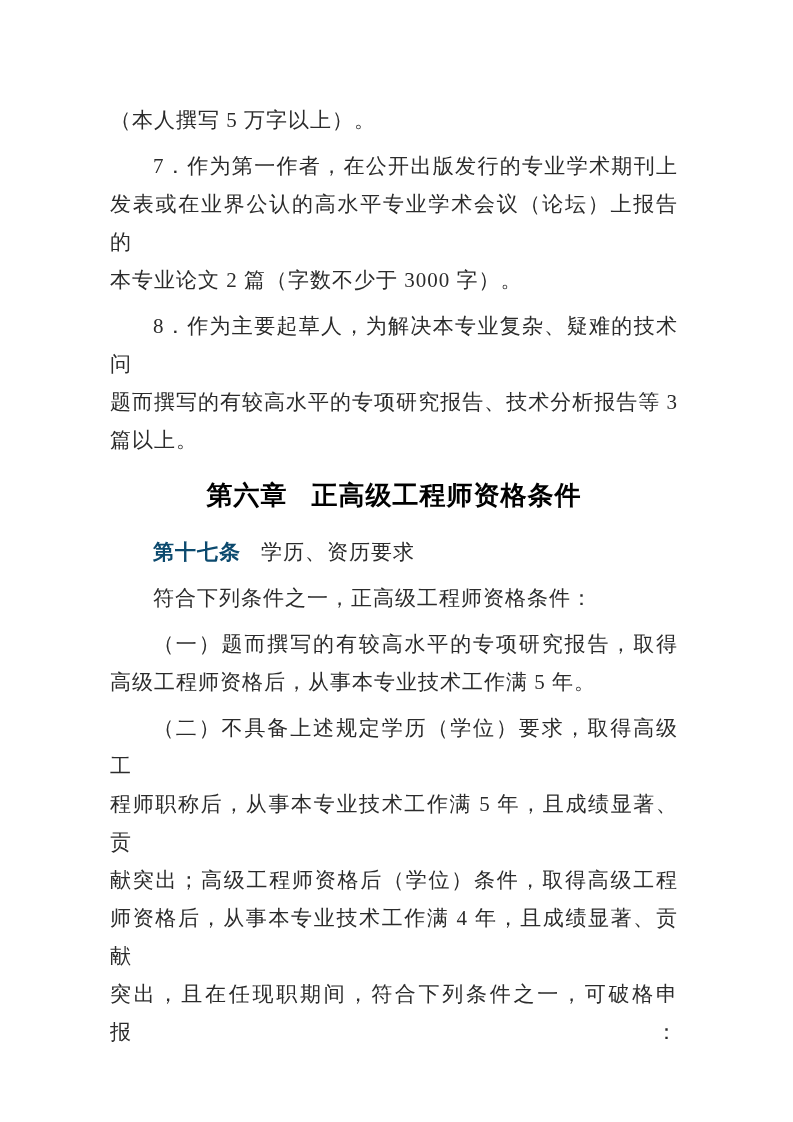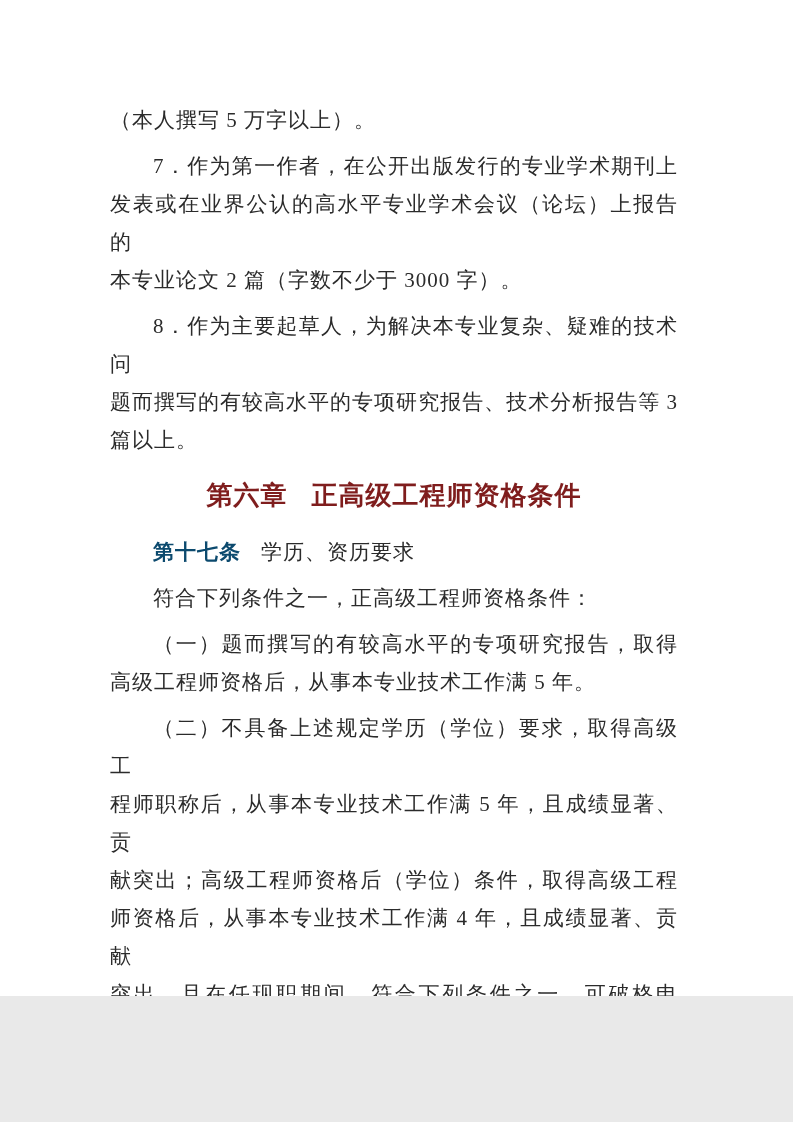--- a/index.html
+++ b/index.html
@@ -1,18 +1,18 @@
 <!DOCTYPE html>
 <html><head>
 <meta charset="utf-8">
 <style>
   html,body{margin:0;padding:0;background:#e9e9e9;}
   .page{
     position:relative;
-    width:793px;height:996px;
+    width:793px;height:1122px;
     margin:0 auto;
     background:#ffffff;
     box-sizing:border-box;
     padding:101px 115px 0 110px;
     font-family:"Liberation Serif","DejaVu Serif",serif;
     color:#2b2b2b;
     font-size:21px;
     overflow:hidden;
   }
   p.para{margin:0 0 8px 0;}
@@ -25,21 +25,21 @@
     white-space:normal;
   }
   .jf{text-align-last:justify;}
   .ind{text-indent:43px;}
   h2.chapter{
     margin:16px 0 18px 0;
     font-family:"Liberation Sans","DejaVu Sans",sans-serif;
     font-weight:700;
     font-size:26px;
     line-height:40px;
-    color:#7f1d1d;
+    color:#000000;
     text-align:center;
     letter-spacing:1px;
   }
   .hgap{display:inline-block;width:24px;}
   .tgap{display:inline-block;width:20px;}
   .term{
     font-weight:700;
     font-family:"Liberation Sans","DejaVu Sans",sans-serif;
     color:#0c4a6e;
   }

